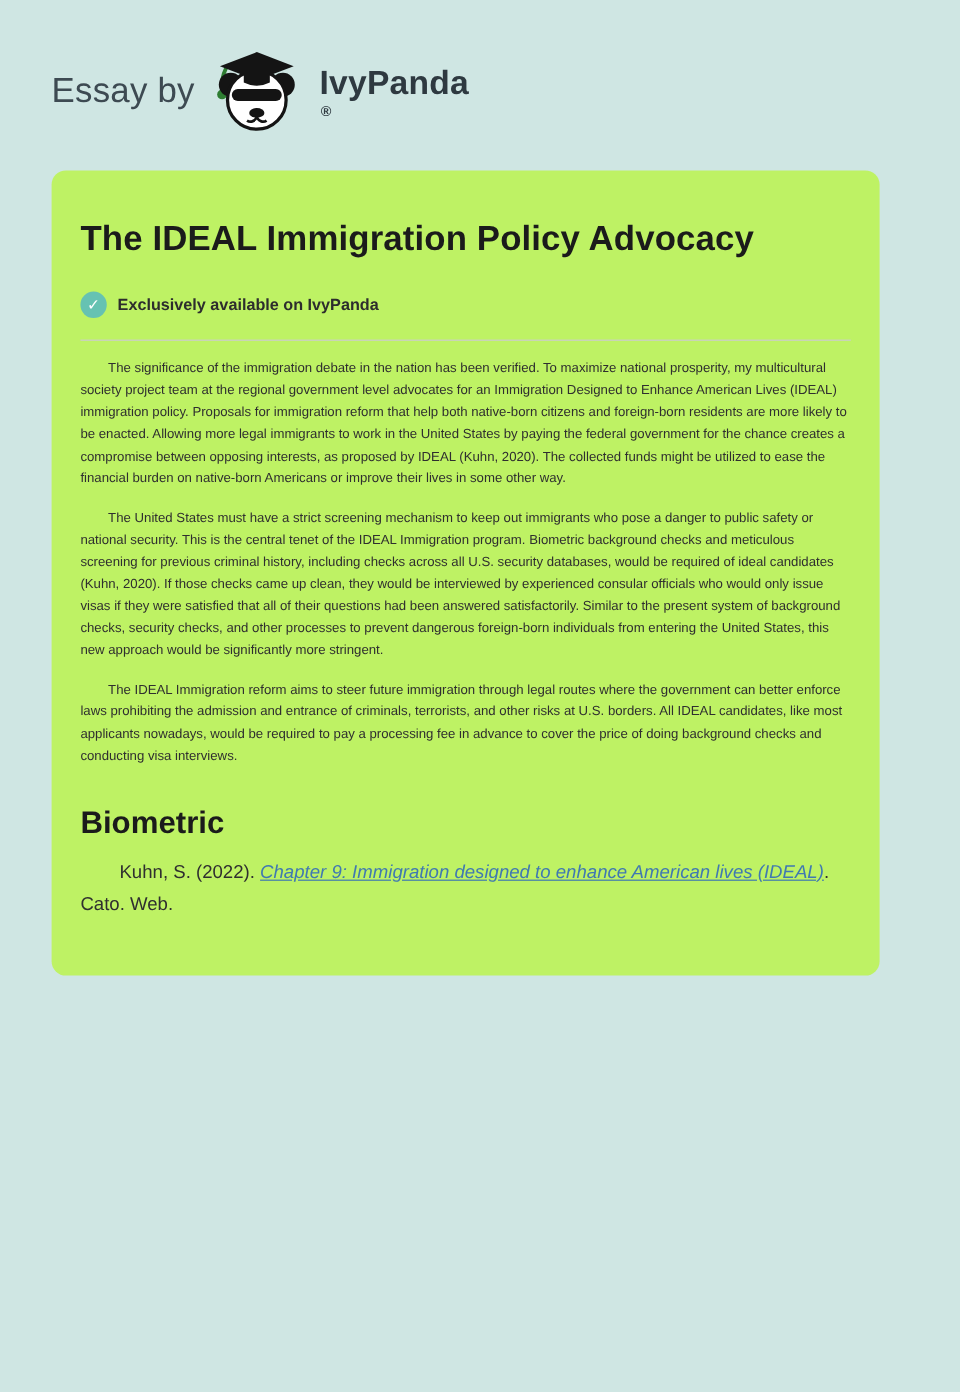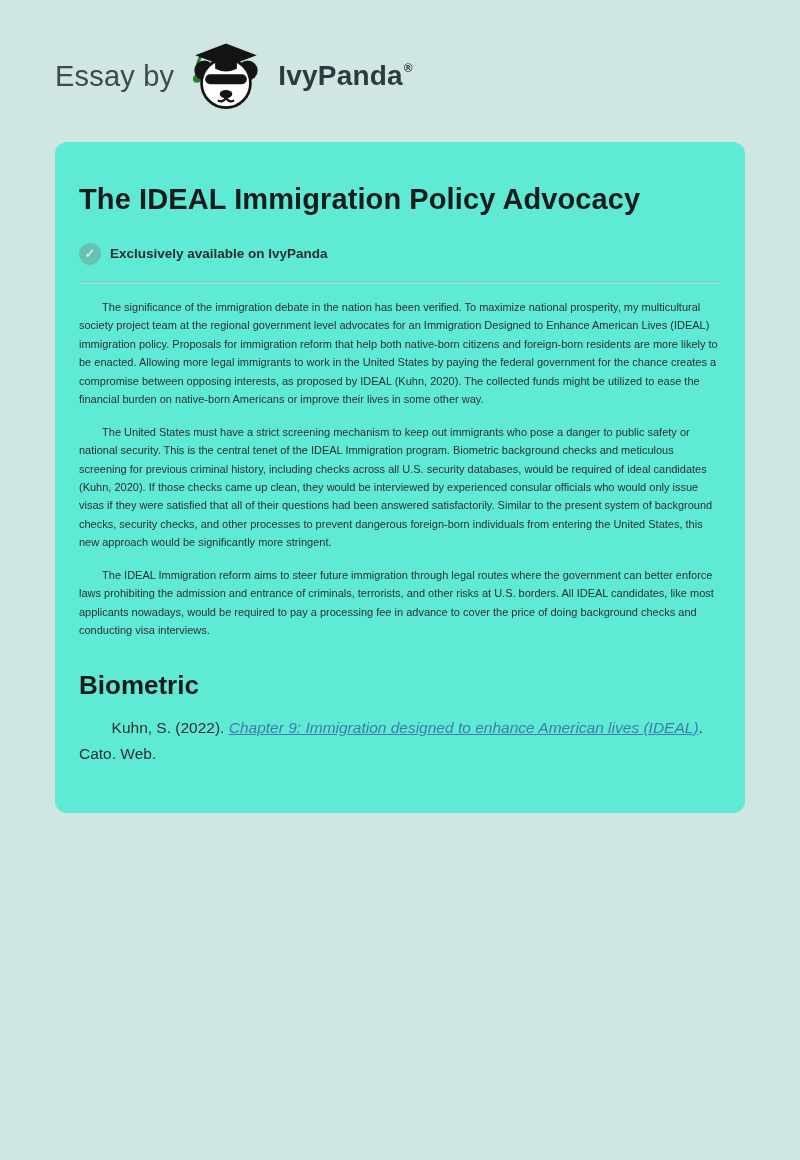--- a/index.html
+++ b/index.html
@@ -8,21 +8,21 @@
     font-family: "Liberation Sans", "DejaVu Sans", sans-serif;
   }
   body {
     background: #cfe6e3;
     min-height: 1160px;
     position: relative;
   }
   .page {
     width: 800px;
     min-height: 1160px;
-    padding: 38px 55px 40px 55px;
+    padding: 38px 55px 40px 43px;
   }
   
   .brand-row {
     display: flex;
     align-items: center;
     gap: 14px;
     padding-left: 0;
     margin-bottom: 28px;
     height: 76px;
   }
@@ -39,30 +39,31 @@
     align-items: center;
     justify-content: center;
   }
   .brand-name {
     font-size: 28px;
     font-weight: 700;
     color: #2e3940;
     letter-spacing: 0.2px;
     display: flex;
     align-items: flex-start;
+    flex-direction: column;
   }
   .brand-reg {
     font-size: 12px;
     font-weight: 700;
     margin-top: 1px;
     margin-left: 1px;
   }
   
   .card {
-    background: #5eead4;
+    background: #bef264;
     border-radius: 12px;
     padding: 40px 24px 46px 24px;
     width: 690px;
   }
   .card-inner {
     padding: 0 0 0 0;
   }
   .article-title {
     font-size: 29px;
     line-height: 1.2;

